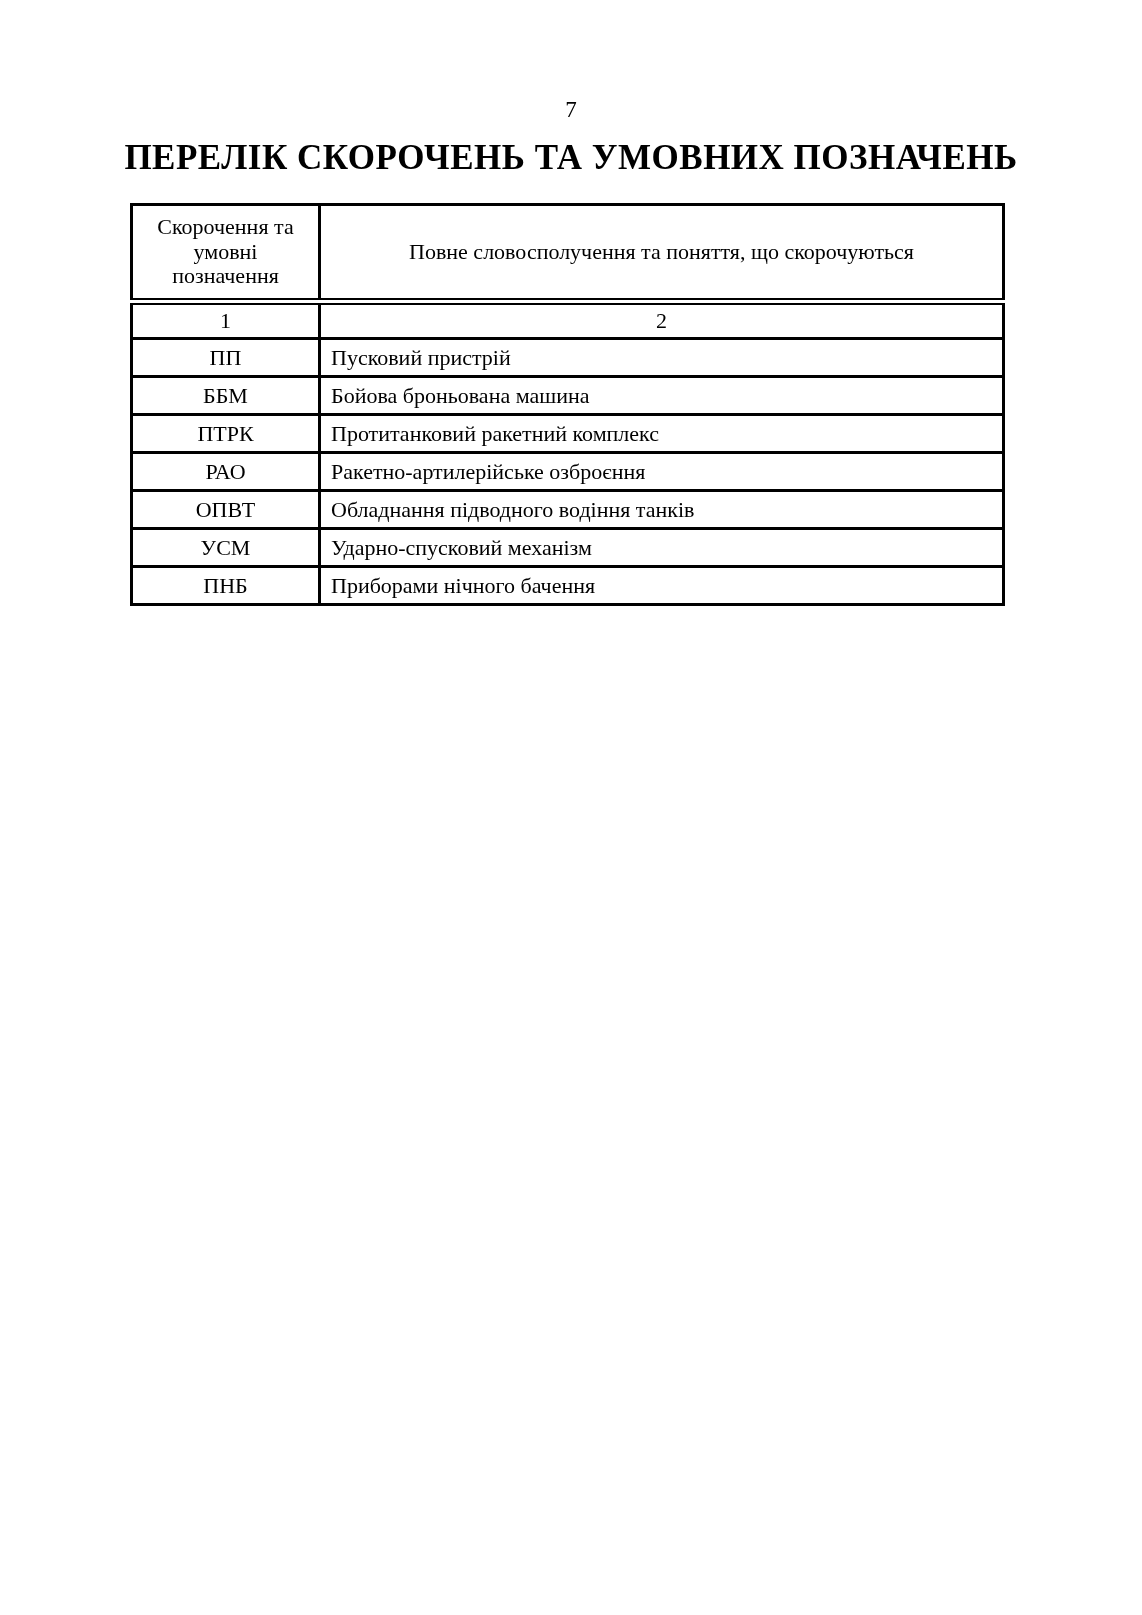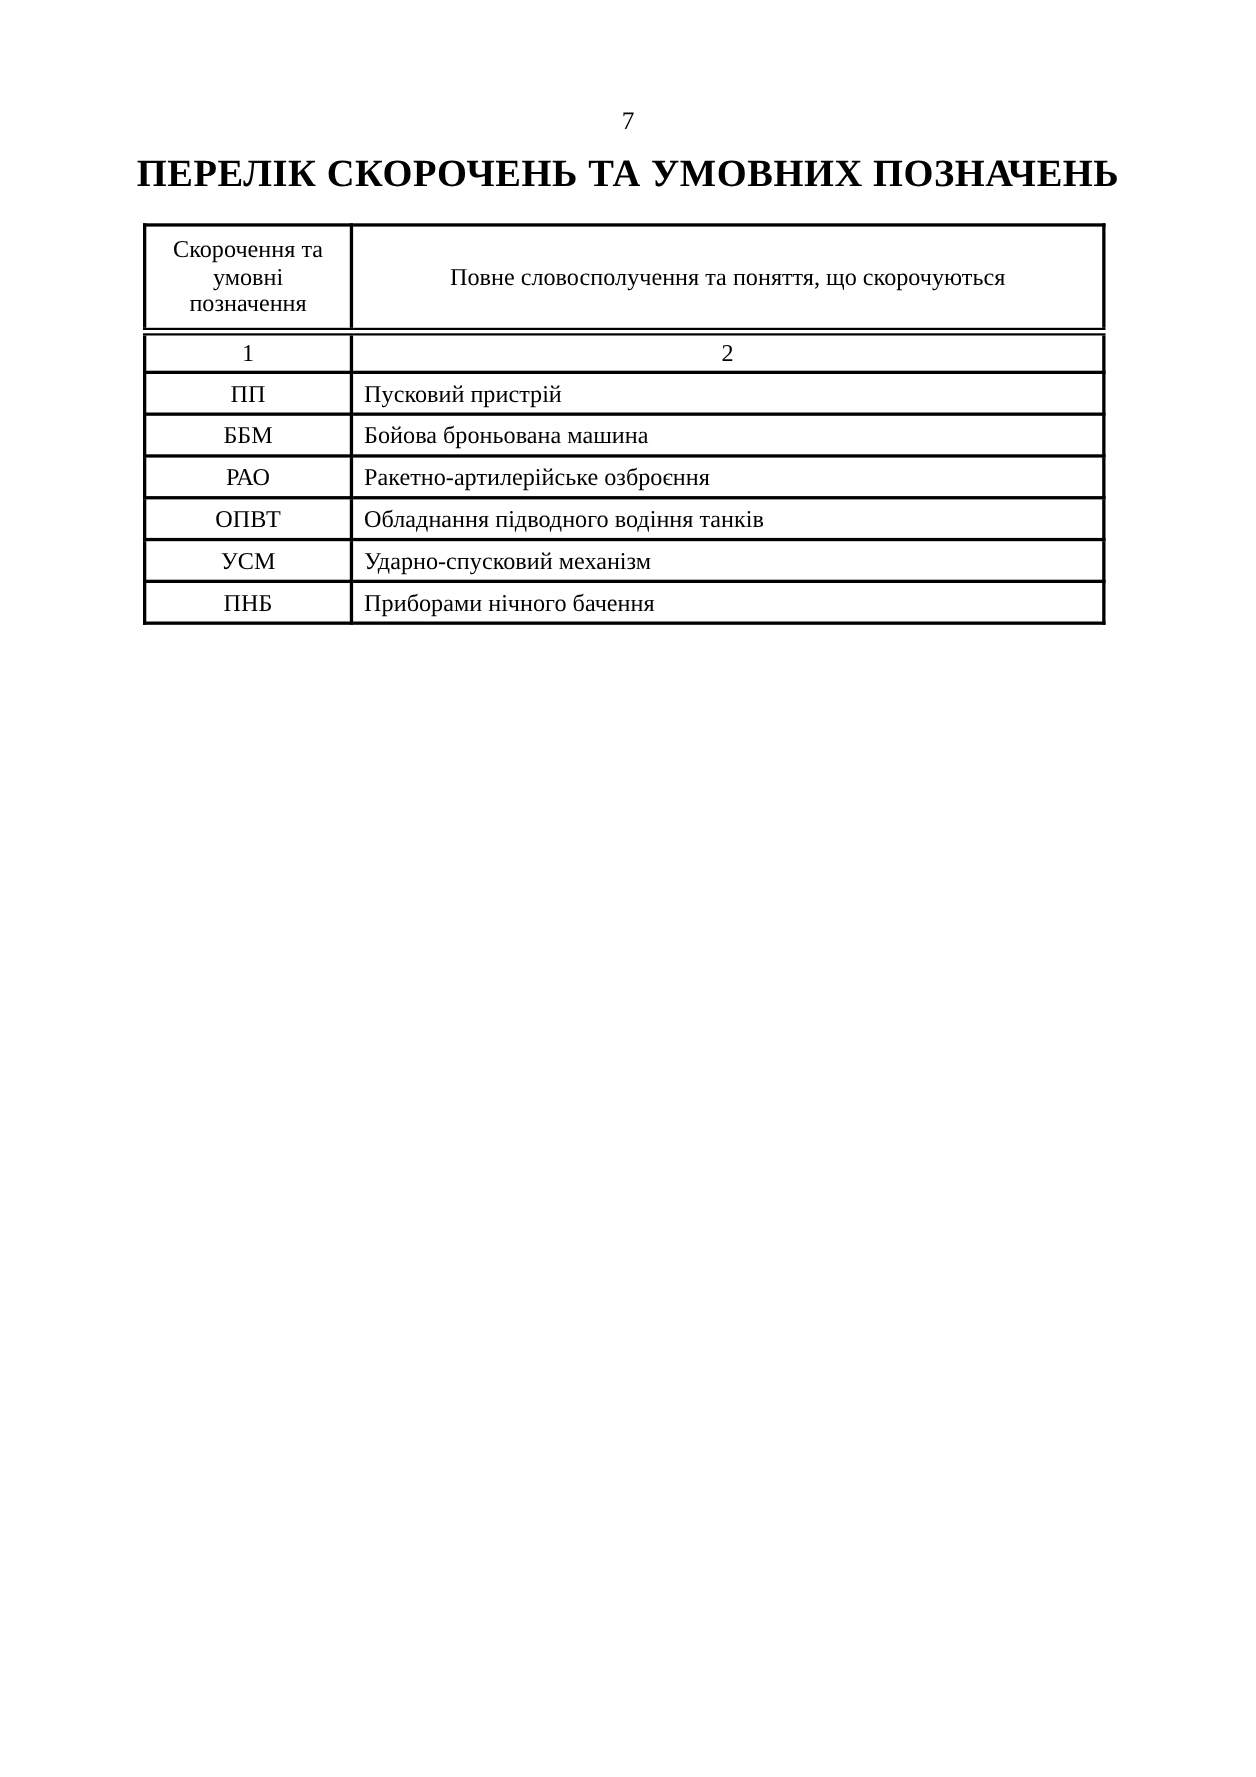--- a/index.html
+++ b/index.html
@@ -93,20 +93,24 @@
     <tbody id="abbrev-rows">
         <tr class="data-row">
       <td class="c1">ПП</td>
       <td class="c2">Пусковий пристрій</td>
     </tr>
         <tr class="data-row">
       <td class="c1">ББМ</td>
       <td class="c2">Бойова броньована машина</td>
     </tr>
         <tr class="data-row">
+      <td class="c1">ПТРК</td>
+      <td class="c2">Протитанковий ракетний комплекс</td>
+    </tr>
+        <tr class="data-row">
       <td class="c1">РАО</td>
       <td class="c2">Ракетно-артилерійське озброєння</td>
     </tr>
         <tr class="data-row">
       <td class="c1">ОПВТ</td>
       <td class="c2">Обладнання підводного водіння танків</td>
     </tr>
         <tr class="data-row">
       <td class="c1">УСМ</td>
       <td class="c2">Ударно-спусковий механізм</td>

